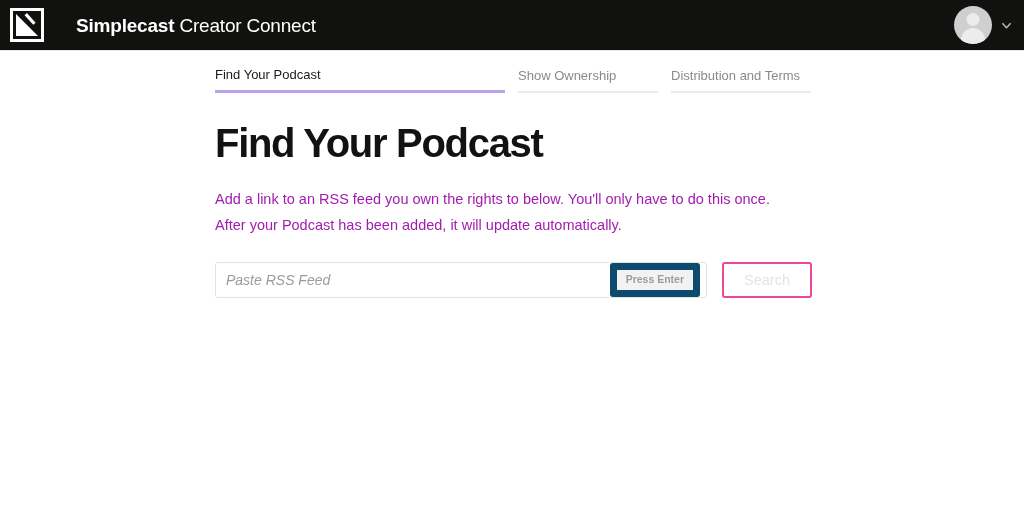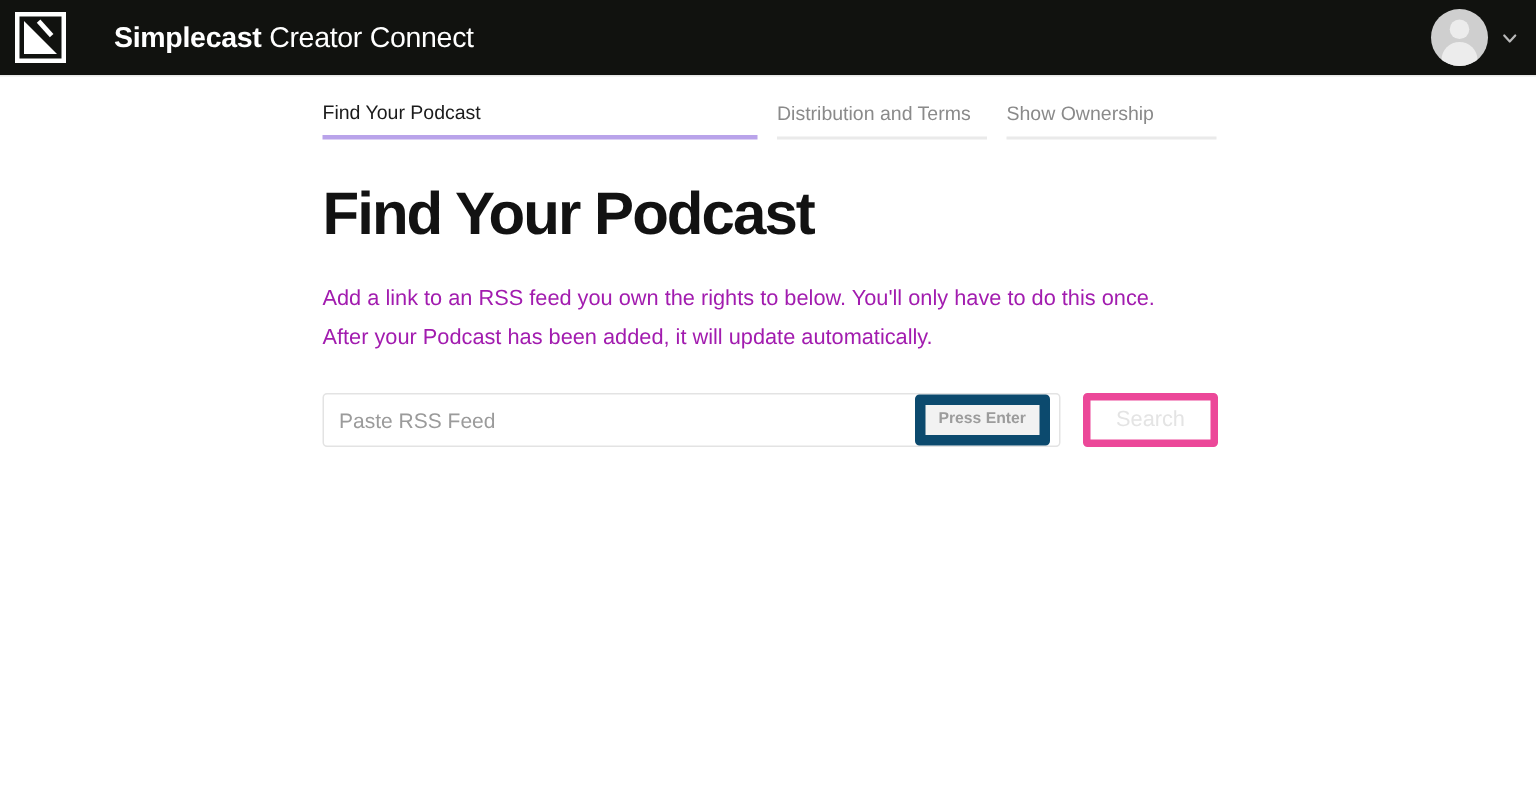--- a/index.html
+++ b/index.html
@@ -196,20 +196,21 @@
     flex: 1;
     height: 34px;
     border: none;
     outline: none;
     background: transparent;
     font-family: "Liberation Sans", sans-serif;
     font-size: 14px;
     color: #3c3c3c;
     padding: 0 10px;
     box-sizing: border-box;
+    font-style: italic;
   }
   .feed-input::placeholder {
     color: #9b9b9b;
     opacity: 1;
   }
   .press-enter {
     flex: none;
     background: #f2f2f2;
     border: 7px solid #0c4a6e;
     border-radius: 3px;
@@ -218,21 +219,21 @@
     font-weight: bold;
     padding: 4px 9px 5px 9px;
     line-height: 1;
     white-space: nowrap;
     box-sizing: border-box;
   }
   .search-button {
     width: 90px;
     height: 36px;
     box-sizing: border-box;
-    border: 5px solid #ec4899;
+    border: 2px solid #ec4899;
     border-radius: 3px;
     background: #ffffff;
     color: #e4e4e4;
     font-family: "Liberation Sans", sans-serif;
     font-size: 14.5px;
     cursor: default;
     display: flex;
     align-items: center;
     justify-content: center;
     padding: 0;
@@ -266,22 +267,22 @@
       </svg>
     </span>
   </div>
 
 </div>
 
 <div class="page">
 
   <div class="tabs">
     <div class="tab tab-active">Find Your Podcast</div>
+    <div class="tab tab-inactive tab-own">Show Ownership</div>
     <div class="tab tab-inactive tab-dist">Distribution and Terms</div>
-    <div class="tab tab-inactive tab-own">Show Ownership</div>
   </div>
 
   <div class="content">
 
     <h1 class="page-title">Find Your Podcast</h1>
 
     <p class="lede">Add a link to an RSS feed you own the rights to below. You'll only have to do this once. After your Podcast has been added, it will update automatically.</p>
 
     <div class="search-row">
 

